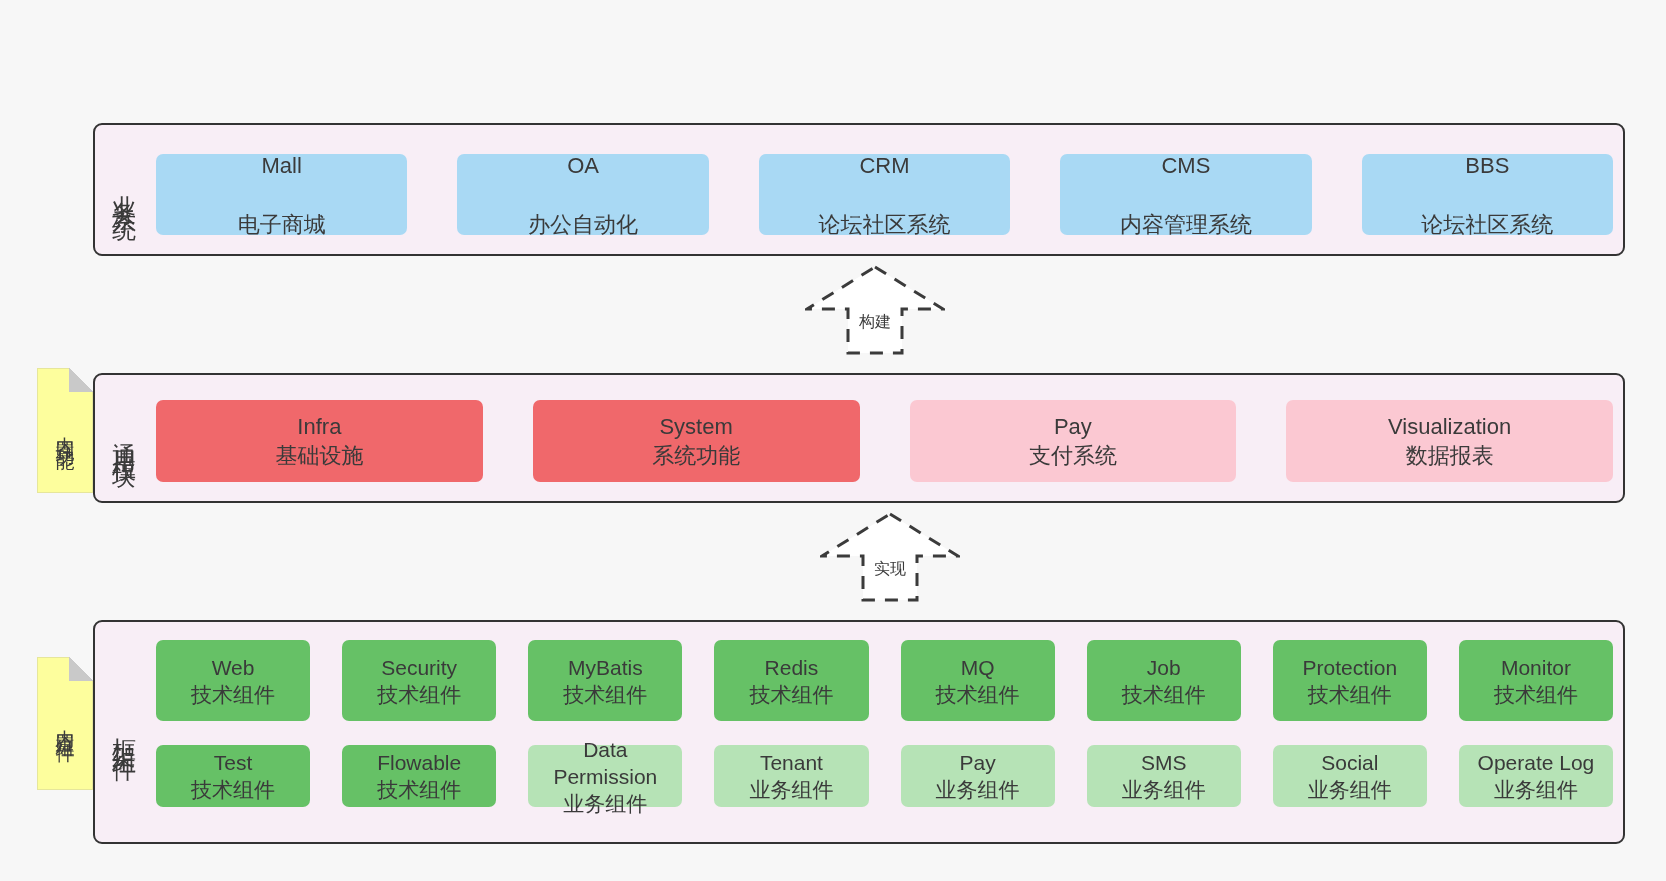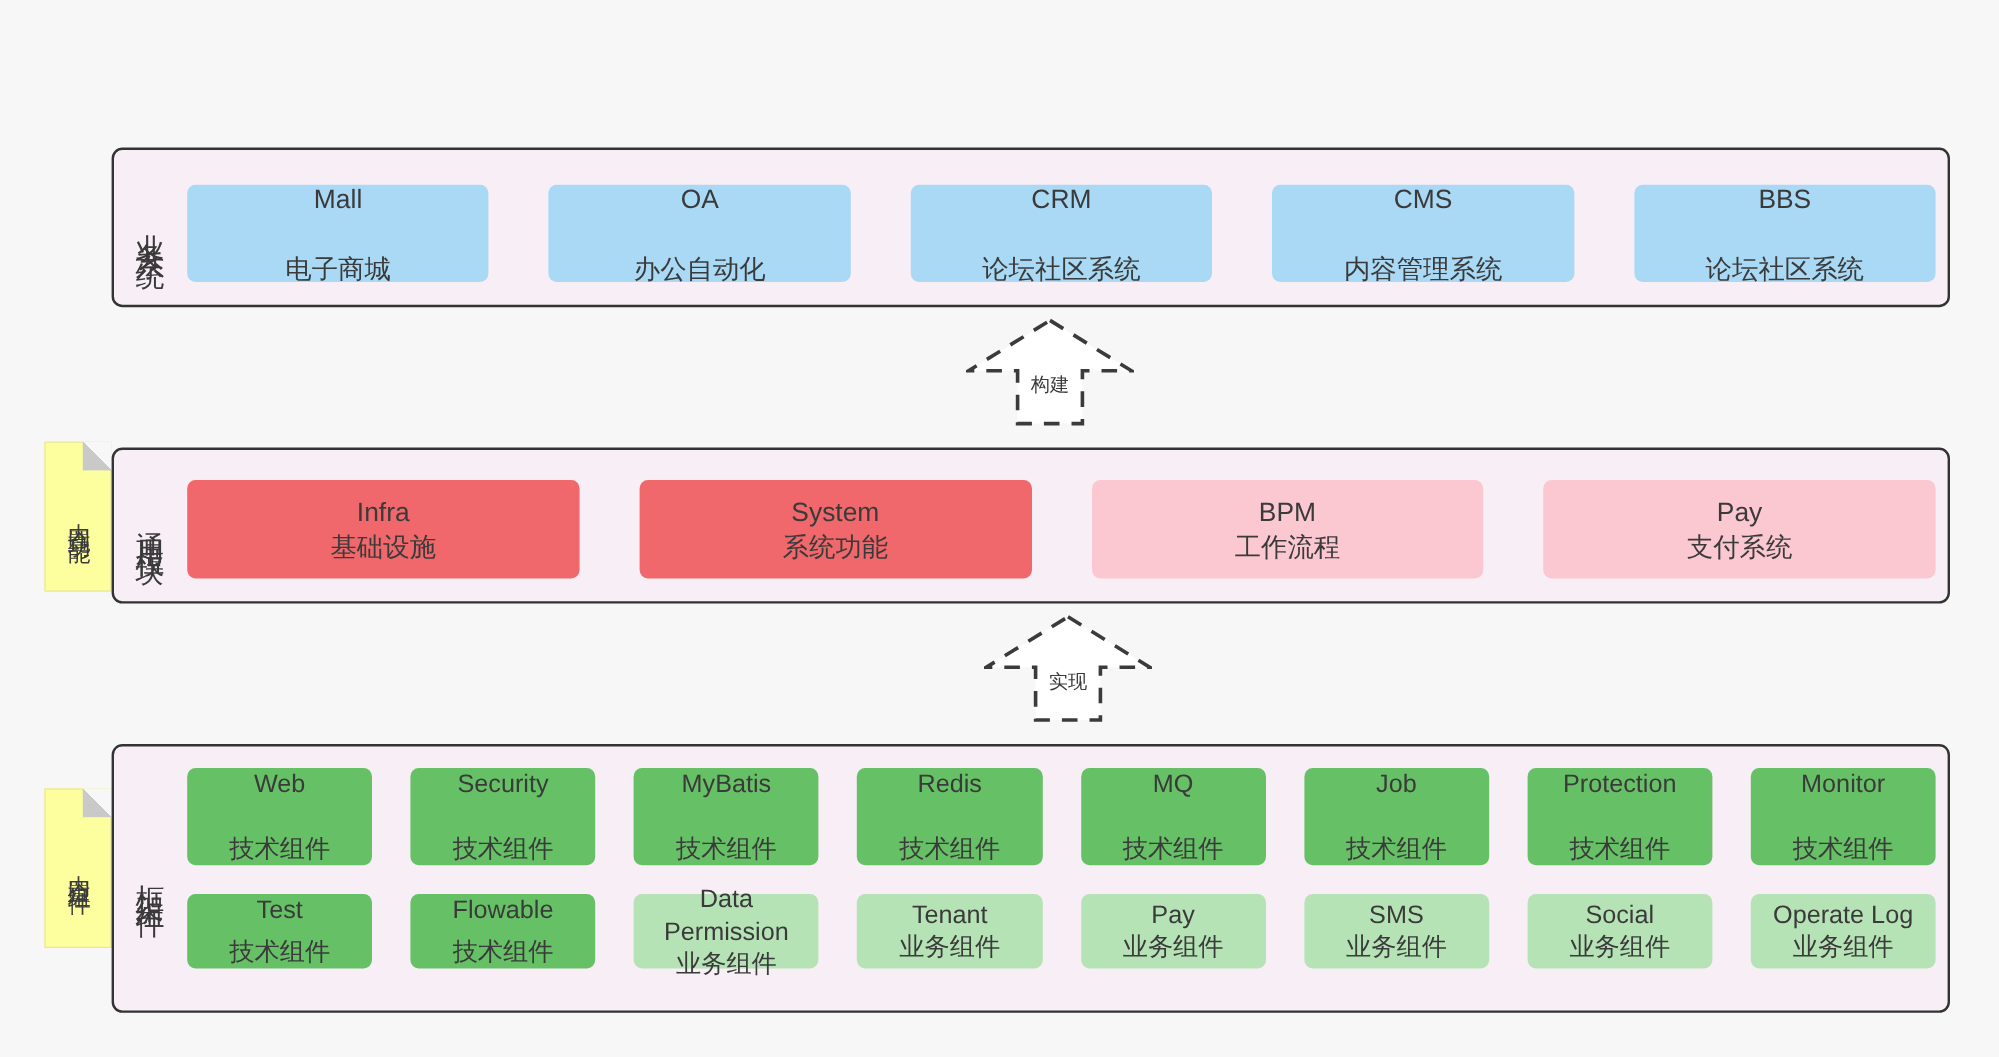--- a/index.html
+++ b/index.html
@@ -36,21 +36,21 @@
   .row-8{gap:32px;}
   .box{
     flex:1;border-radius:7px;box-sizing:border-box;
     display:flex;flex-direction:column;align-items:center;justify-content:center;
     text-align:center;font-size:22px;line-height:29px;padding:0 11px;
   }
   .row-8 .box{font-size:21px;line-height:27px;padding:0 8px;}
   .box-blue{background:var(--box_blue);gap:30px;}
   .box-red{background:var(--box_red);}
   .box-pink{background:var(--box_pink);}
-  .box-green{background:var(--box_green_dark);justify-content:space-between;}
+  .box-green{background:var(--box_green_dark);}
   .box-green-light{background:var(--box_green_light);}
   .note{
     position:absolute;left:37px;width:56px;box-sizing:border-box;z-index:0;
     background:var(--note_yellow);border:1px solid var(--note_border);
     display:flex;align-items:center;justify-content:center;
   }
   #note-modules{top:368px;height:125px;}
   #note-components{top:657px;height:133px;}
   .note-label{
     writing-mode:vertical-lr;text-orientation:upright;
@@ -115,26 +115,26 @@
   <div class="boxes-row">
     <div class="box box-red">
       <span>Infra</span>
       <span>基础设施</span>
     </div>
     <div class="box box-red">
       <span>System</span>
       <span>系统功能</span>
     </div>
     <div class="box box-pink">
-      <span>BPM</span>
-      <span>工作流程</span>
-    </div>
-    <div class="box box-pink">
       <span>Pay</span>
       <span>支付系统</span>
+    </div>
+    <div class="box box-pink">
+      <span>Visualization</span>
+      <span>数据报表</span>
     </div>
   </div>
 </div>
 
 <div class="arrow" id="arrow-implement">
   <svg viewBox="0 0 140 92">
     <polygon points="70,3 138,45 97,45 97,89 43,89 43,45 2,45" fill="#ffffff" stroke="var(--arrow_stroke)" stroke-width="3" stroke-dasharray="13 10"></polygon>
   </svg>
   <div class="arrow-label">实现</div>
 </div>

